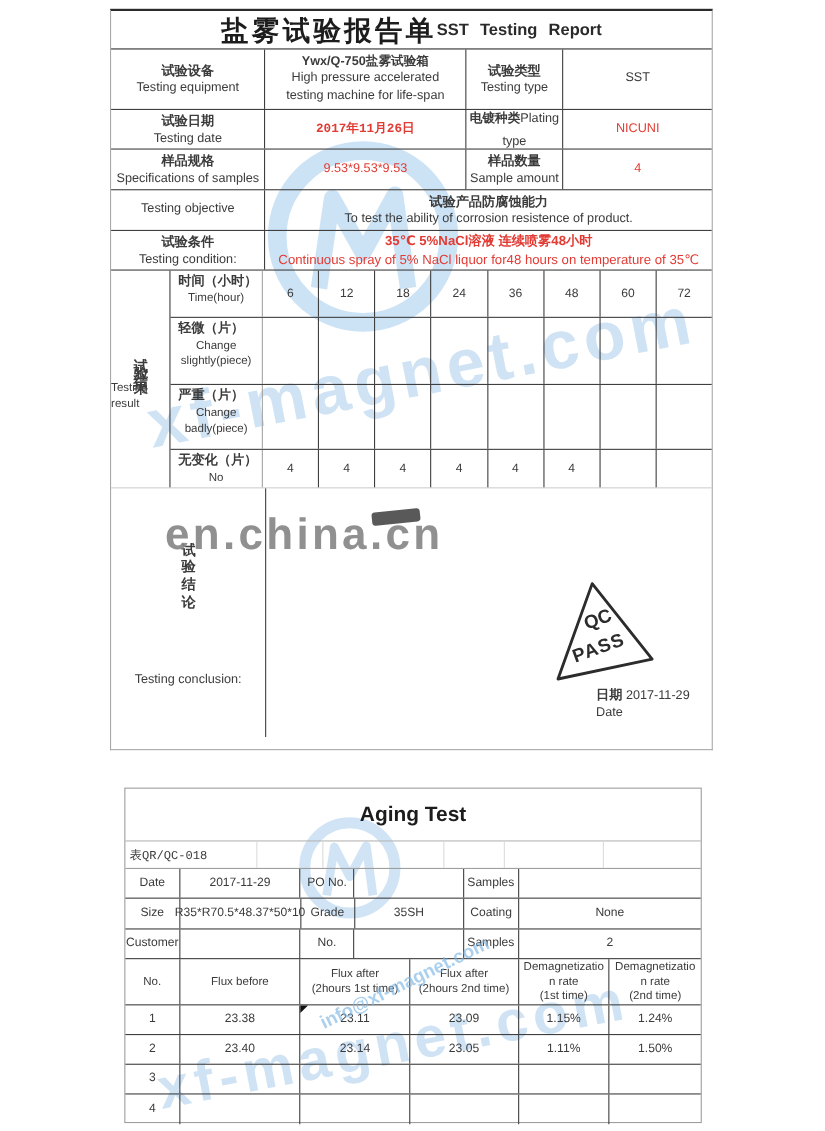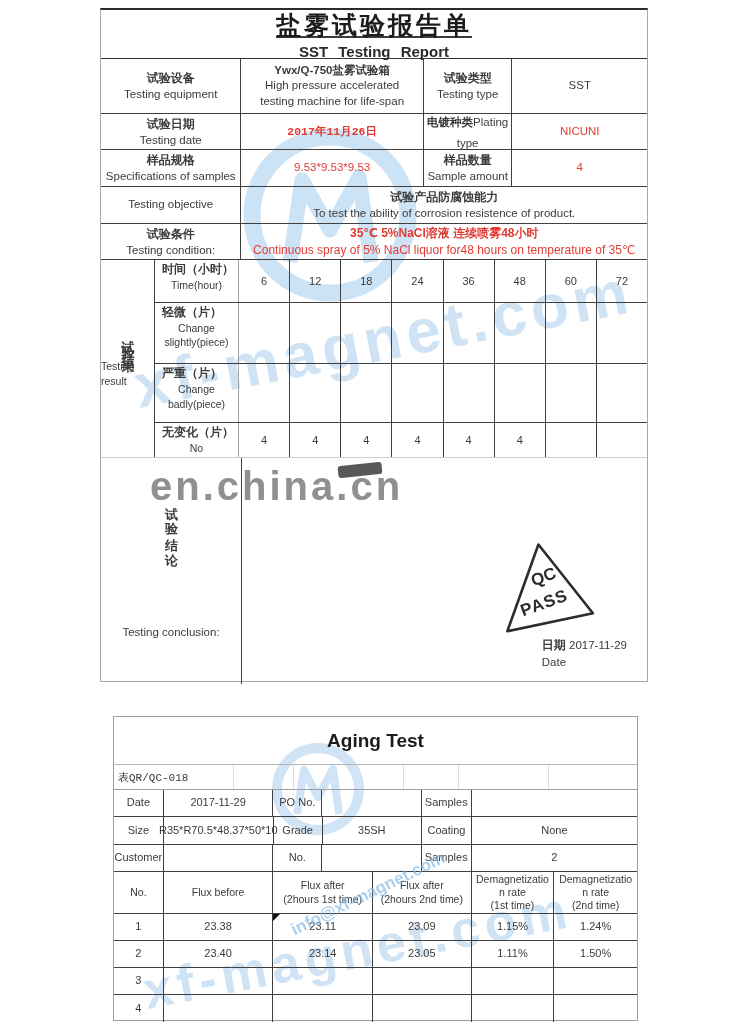--- a/index.html
+++ b/index.html
@@ -29,21 +29,21 @@
   .trow{display:flex;box-sizing:border-box;border-bottom:1px solid #3f3f3f;}
   .c{
     box-sizing:border-box;border-right:1px solid #3f3f3f;
     display:flex;flex-direction:column;justify-content:center;align-items:center;
     text-align:center;overflow:hidden;
   }
   .c:last-child{border-right:none;}
   .cn{font-weight:bold;font-size:12px;line-height:1.5;}
   .en{font-size:11.5px;line-height:1.35;}
   .red{color:#e23b34;}
-  .title-box{height:49px;display:flex;flex-direction:column;justify-content:center;align-items:center;border-bottom:1px solid #2e2e2e;box-sizing:border-box;text-decoration:underline;}
+  .title-box{height:35px;display:flex;justify-content:center;align-items:center;border-bottom:1px solid #2e2e2e;box-sizing:border-box;}
   .title-cn{font-size:25px;font-weight:bold;color:#1c1c1c;letter-spacing:3px;}
   .title-en{font-size:15px;font-weight:bold;color:#2a2a2a;word-spacing:6px;margin-top:1px;}
   .w1{width:141px;} .w2{width:183px;} .w3{width:89px;} .w4{width:135px;}
   .wspan{width:407px;}
   
   .rg{display:flex;box-sizing:border-box;border-bottom:1px solid #cfcfcf;}
   .rg-side{width:54px;border-right:1px solid #3f3f3f;box-sizing:border-box;display:flex;flex-direction:column;justify-content:center;align-items:center;}
   .vtext{writing-mode:vertical-rl;text-orientation:upright;font-weight:bold;font-size:13px;letter-spacing:7px;}
   .rg-main{flex:1;display:flex;flex-direction:column;}
   .rg-row{display:flex;box-sizing:border-box;border-bottom:1px solid #3f3f3f;}

